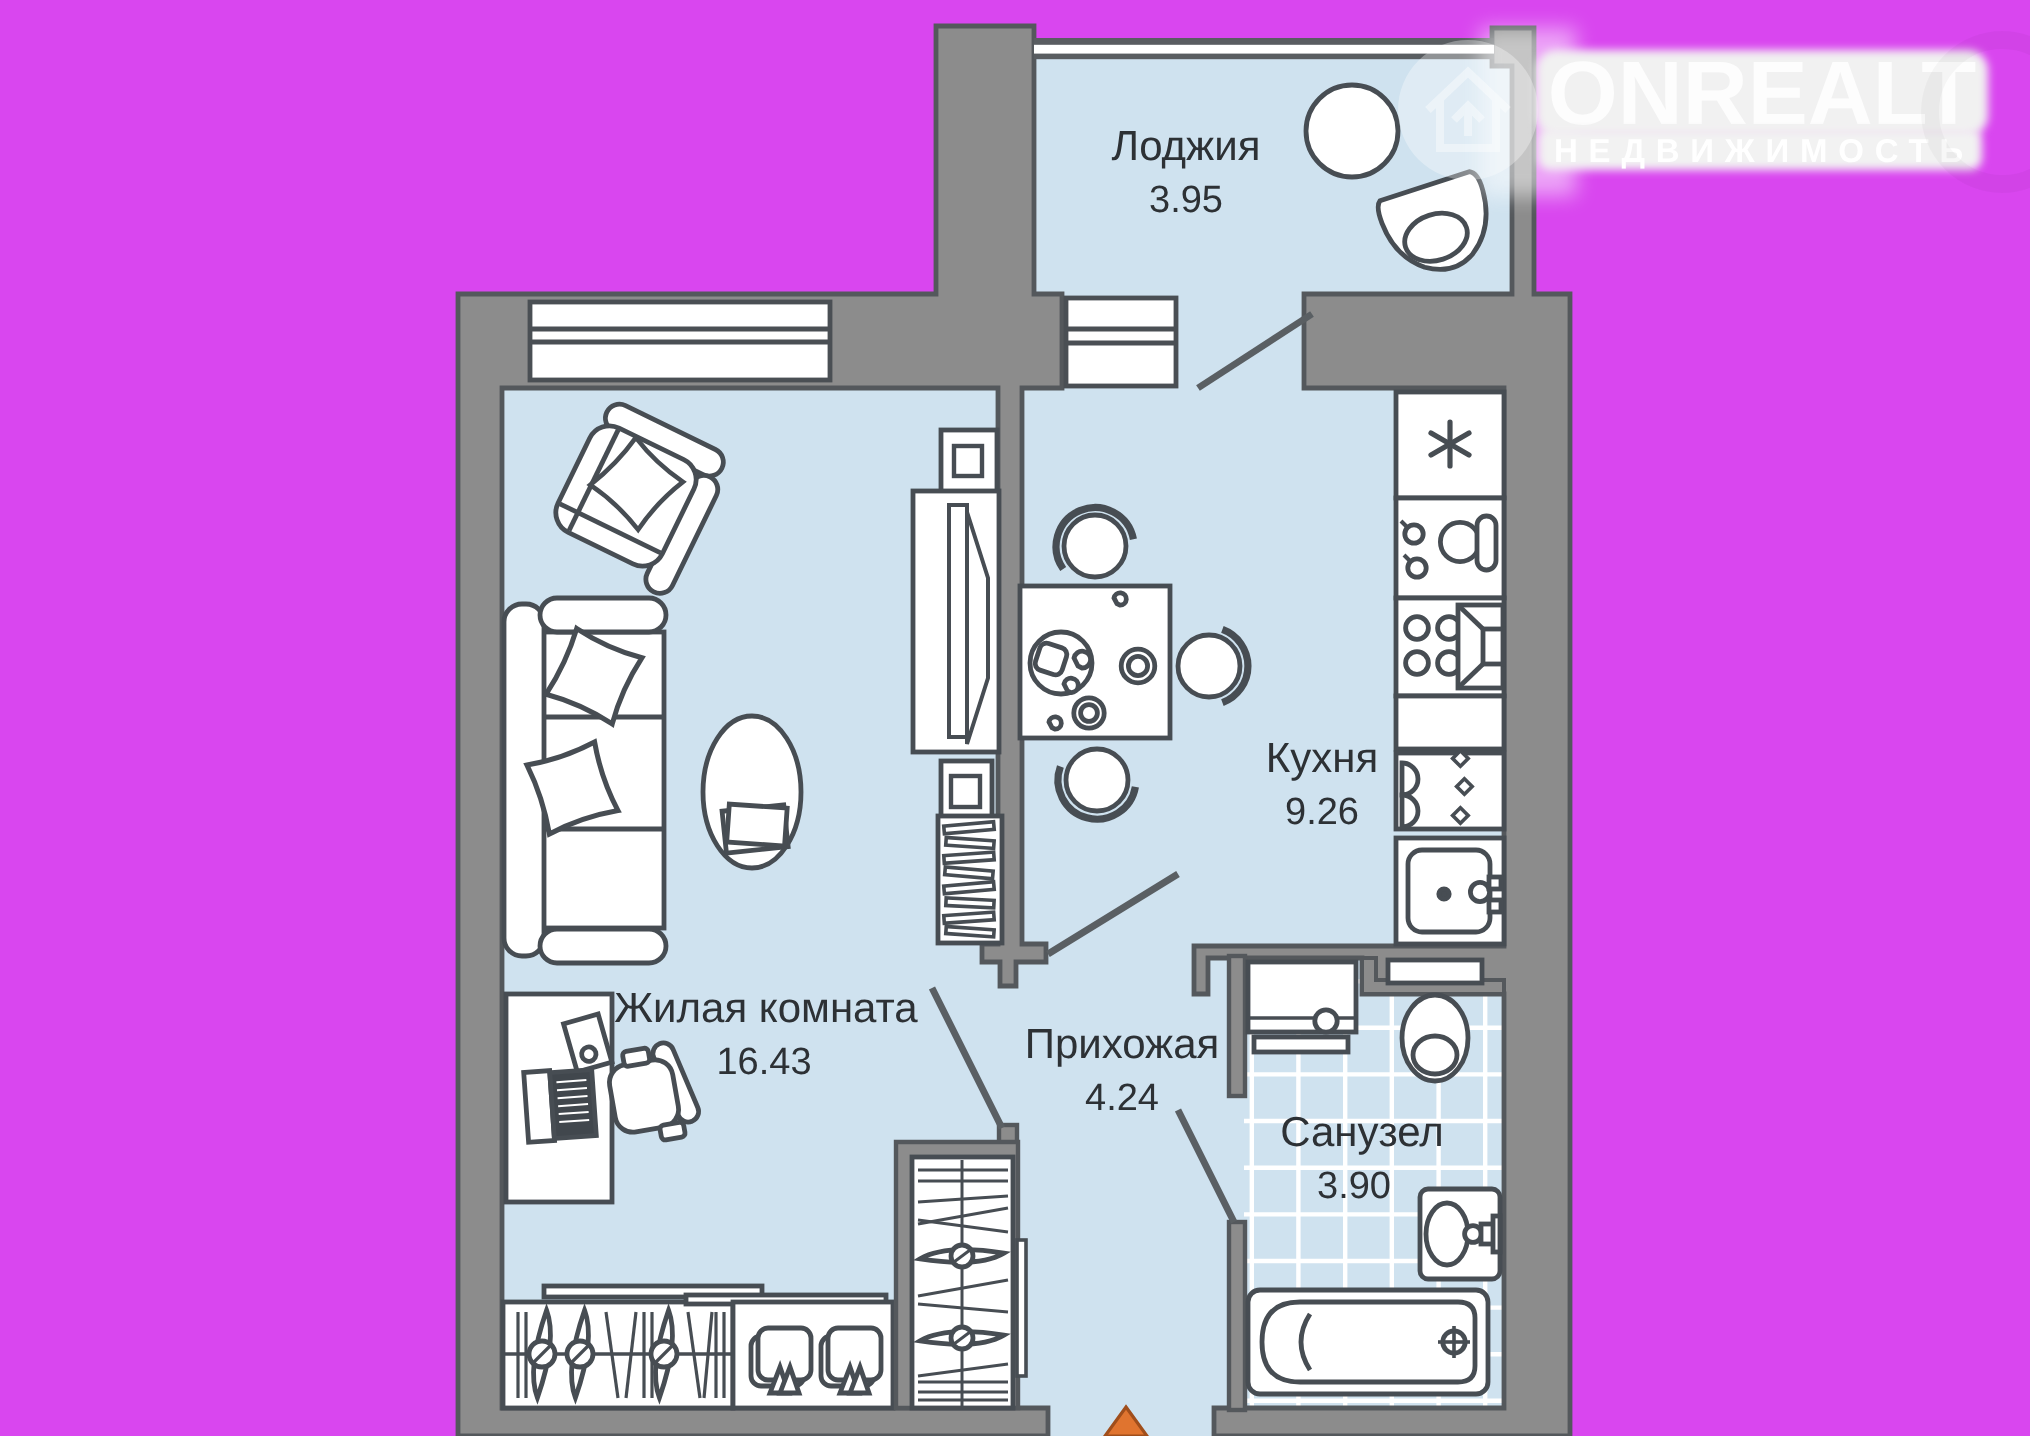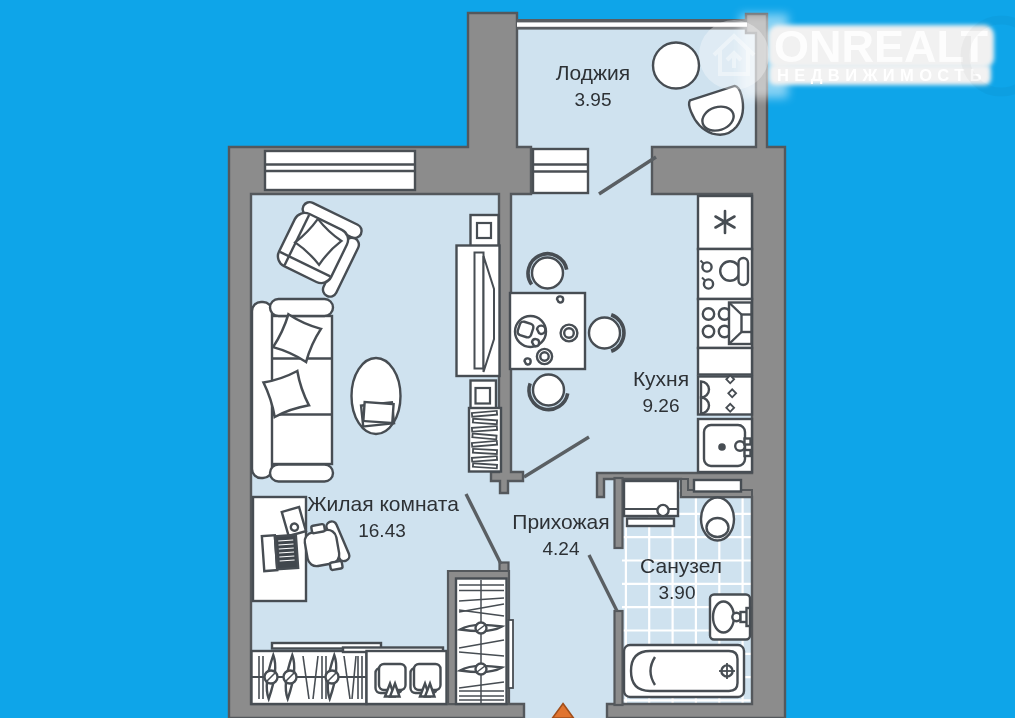--- a/index.html
+++ b/index.html
@@ -1,16 +1,16 @@
 <!DOCTYPE html>
 <html><head>
 <meta charset="utf-8">
 <style>
   html,body{margin:0;padding:0;background:#fff;}
-  #plan{position:relative;width:1015px;height:718px;background:#0ea5e9;overflow:hidden;
+  #plan{position:relative;width:1015px;height:718px;background:#d946ef;overflow:hidden;
         font-family:"Liberation Sans", sans-serif;}
   svg{position:absolute;left:0;top:0;}
 </style>
 </head>
 <body>
 <div id="plan">
 <svg width="1015" height="718" viewBox="0 0 1015 718">
 <defs>
   <clipPath id="bathclip">
           <rect x="622" y="479" width="130" height="226"></rect>

